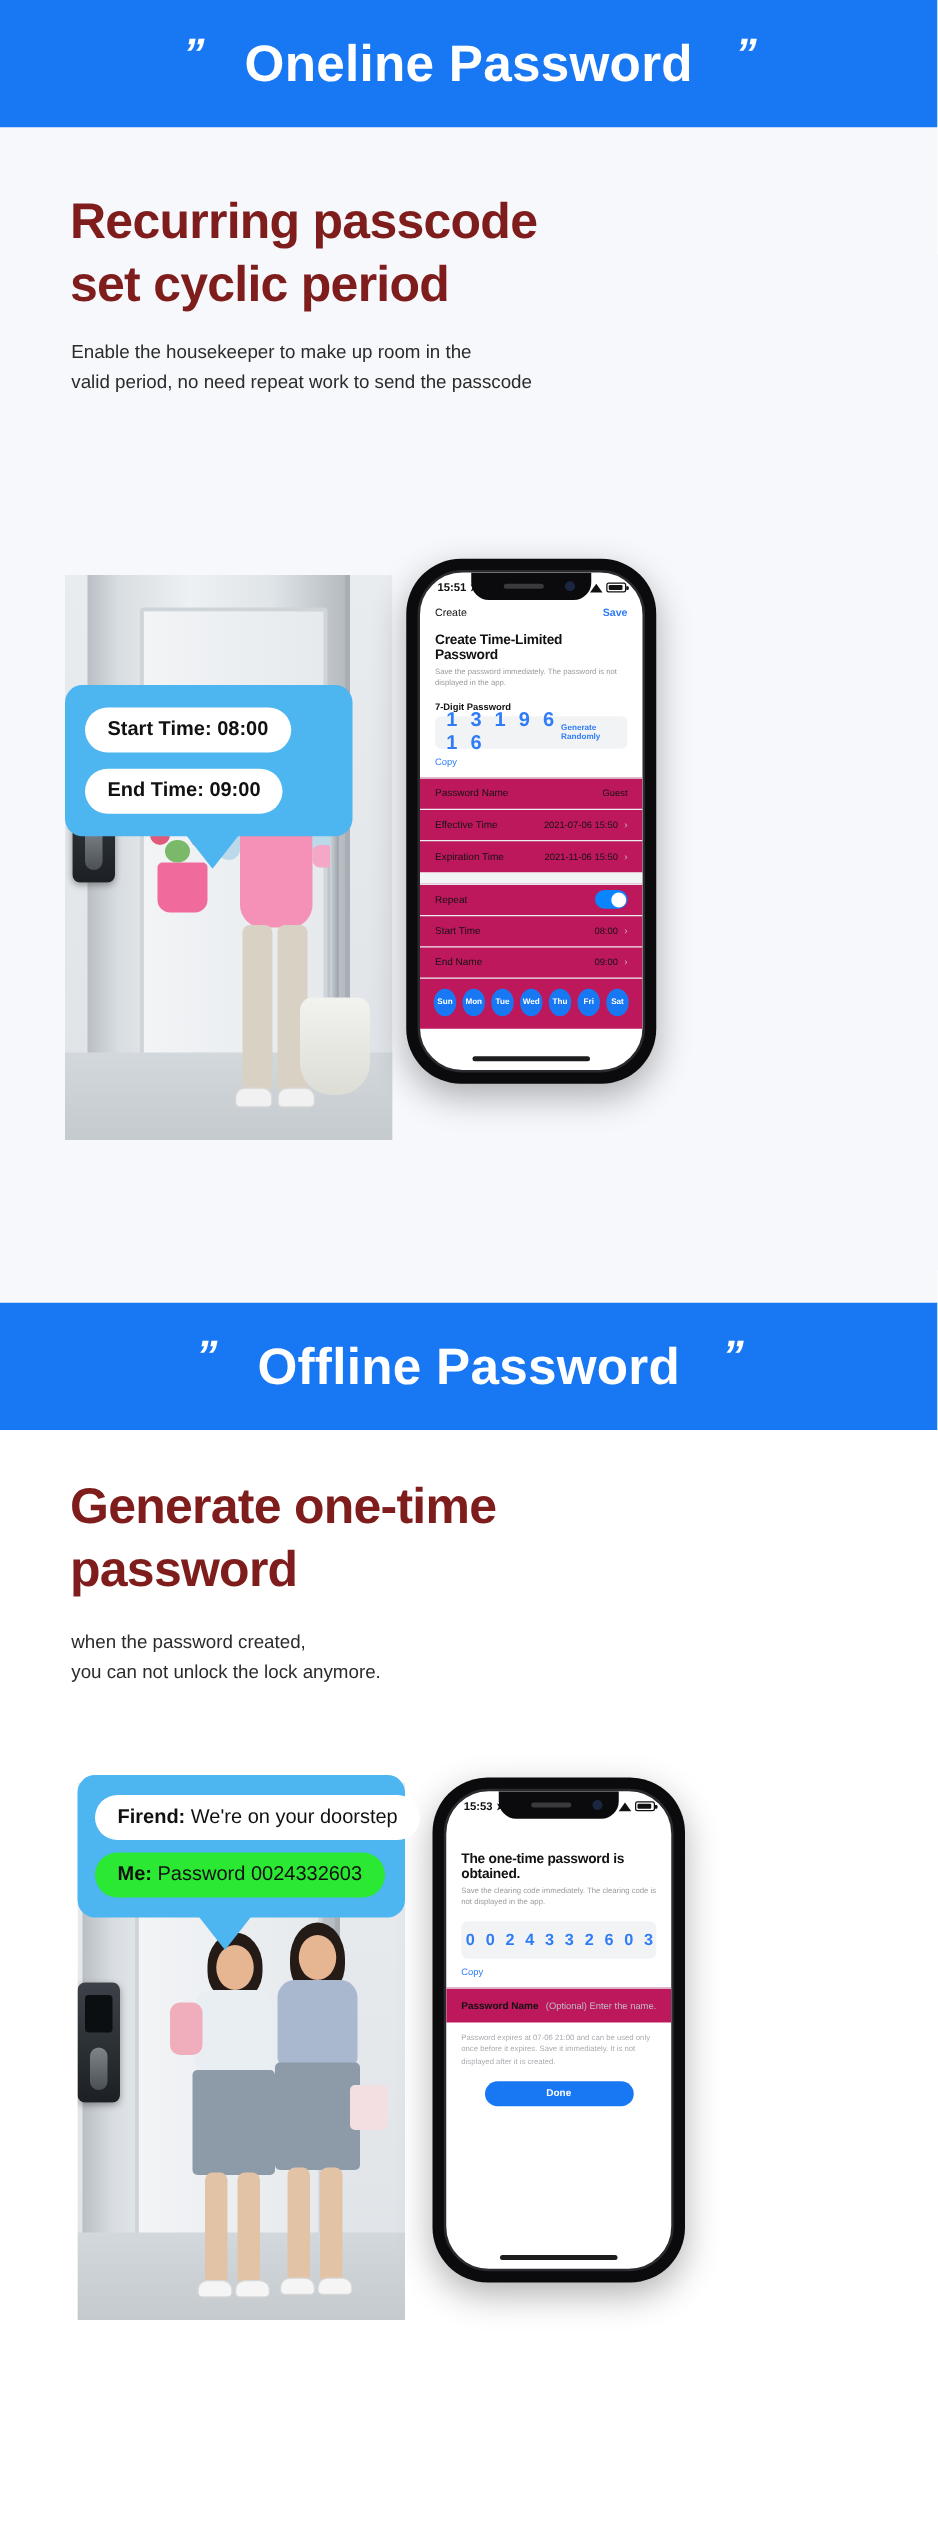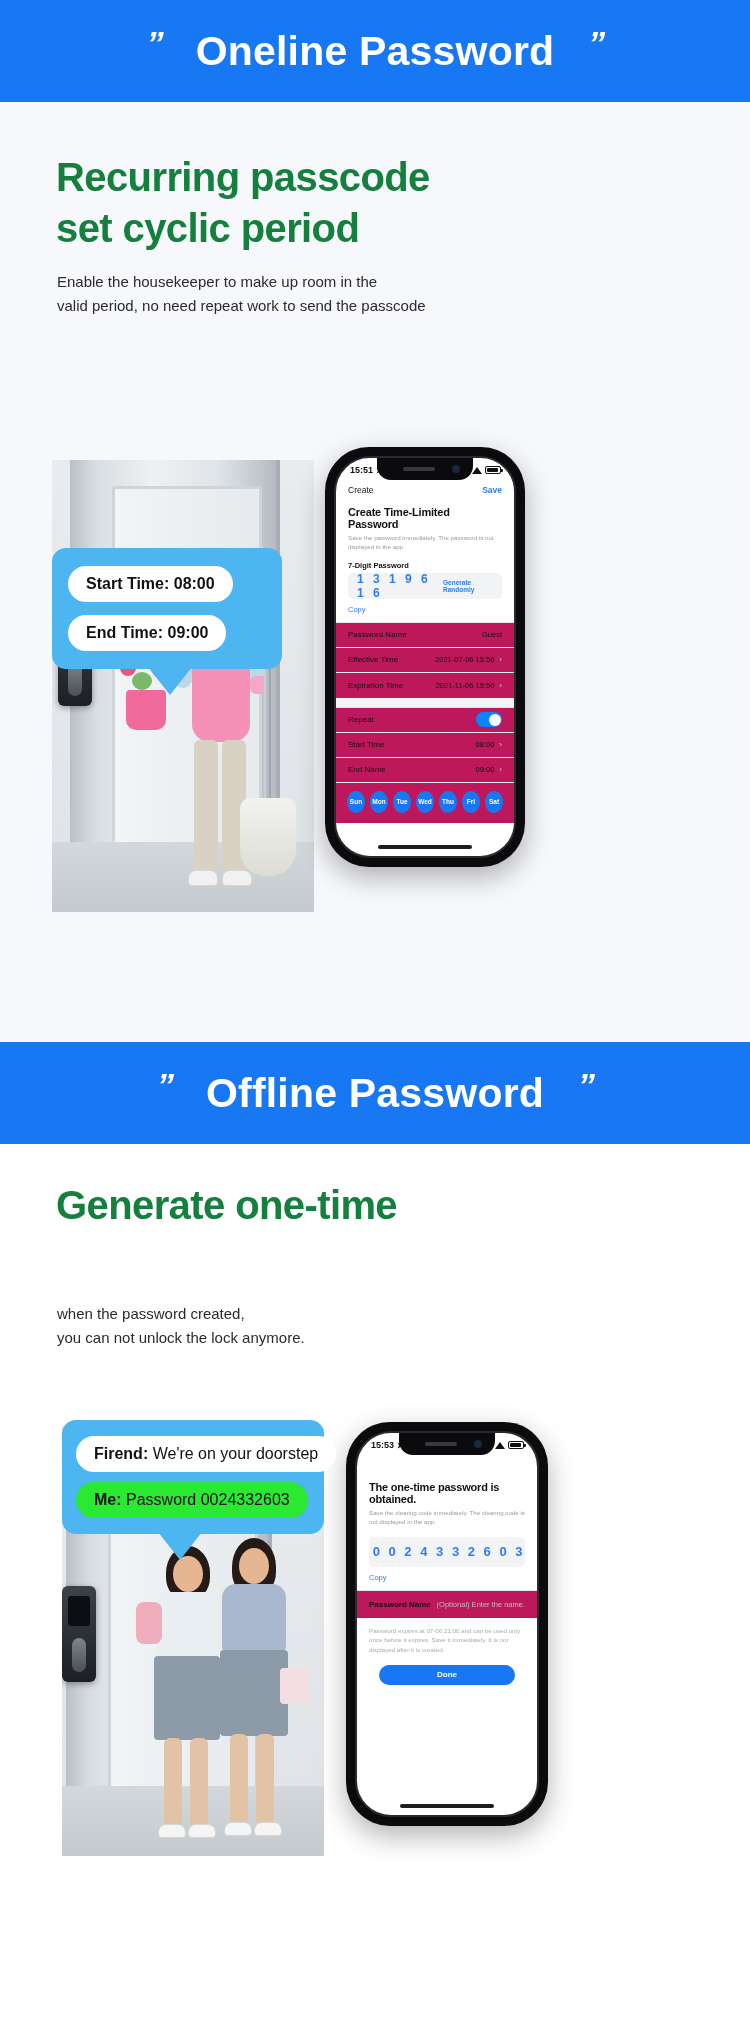--- a/index.html
+++ b/index.html
@@ -37,21 +37,21 @@
   }
 
   
   .section-one { background: #F7F8FC; height: 940px; position: relative; }
   .section-two { background: #FFFFFF; height: 884px; position: relative; }
 
   .headline {
     position: absolute;
     font-size: 40px;
     font-weight: 700;
-    color: #15803d;
+    color: #7f1d1d;
     line-height: 1.28;
     letter-spacing: -.6px;
   }
   .subcopy {
     position: absolute;
     font-size: 15px;
     color: #2b2b2b;
     line-height: 1.6;
   }
 
@@ -179,21 +179,21 @@
 
   .sheet-title { padding: 5px 12px 0; font-size: 11px; font-weight: 700; color: #111; letter-spacing: -.2px; }
   .sheet-desc { padding: 4px 12px 0; font-size: 6.2px; color: #9a9a9e; line-height: 1.45; }
 
   .field-label { padding: 9px 12px 3px; font-size: 7.5px; color: #111; font-weight: 600; }
   .code-box {
     margin: 0 12px; background: #F2F3F5; border-radius: 5px;
     height: 26px; display: flex; align-items: center;
     justify-content: space-between; padding: 0 9px;
   }
-  .code-digits { font-size: 12px; font-weight: 700; color: #2f7cf6; letter-spacing: 3px; }
+  .code-digits { font-size: 16px; font-weight: 700; color: #2f7cf6; letter-spacing: 3px; }
   .gen-link { font-size: 6.5px; color: #2f7cf6; font-weight: 700; }
   .copy-link { padding: 6px 12px 8px; font-size: 7.5px; color: #2f7cf6; }
 
   .group { border-top: 1px solid #E4E5E8; background:#be185d; }
   .gap { height: 9px; background: #F2F3F5; }
   .row {
     display: flex; align-items: center; justify-content: space-between;
     padding: 0 12px; height: 25px; border-bottom: 1px solid #EDEEF0;
     font-size: 8px; color: #111;
   }
@@ -216,21 +216,21 @@
 
   
   .otp-box {
     margin: 0 12px; background: #F2F3F5; border-radius: 5px; height: 30px;
     display: flex; align-items: center; justify-content: flex-end;
   }
   .otp-digits { font-size: 13px; font-weight: 700; color: #2f7cf6; letter-spacing: 2.5px; }
   .hint { font-size: 7.5px; color: #bcbec3; }
   .expire-note { padding: 8px 12px 0; font-size: 6.2px; color: #a9abb0; line-height: 1.5; }
   .done-btn {
-    margin: 11px auto 0; width: 136px; height: 20px; border-radius: 10px;
+    margin: 11px auto 0; width: 119px; height: 20px; border-radius: 10px;
     background: #1877F2; color: #fff; font-size: 8px; font-weight: 600;
     display: flex; align-items: center; justify-content: center;
   }
 </style>
 </head>
 <body>
 
 <div class="page">
 
   <div class="banner">
@@ -391,20 +391,21 @@
 
   <div class="banner">
     <span class="quote">”</span>
     <span class="banner-title">Offline Password</span>
     <span class="quote">”</span>
   </div>
 
   <div class="section-two">
     <div class="headline" style="left:56px; top:36px;">
       <div>Generate one-time</div>
+      <div>password</div>
     </div>
     <div class="subcopy" style="left:57px; top:158px;">
       <div>when the password created,</div>
       <div>you can not unlock the lock anymore.</div>
     </div>
 
     <div class="scene" style="left:62px; top:282px; width:262px; height:430px;">
       <div class="door-wall"></div>
       <div class="door-frame" style="left:4px; width:206px;">
         <div class="door-panel"></div>

